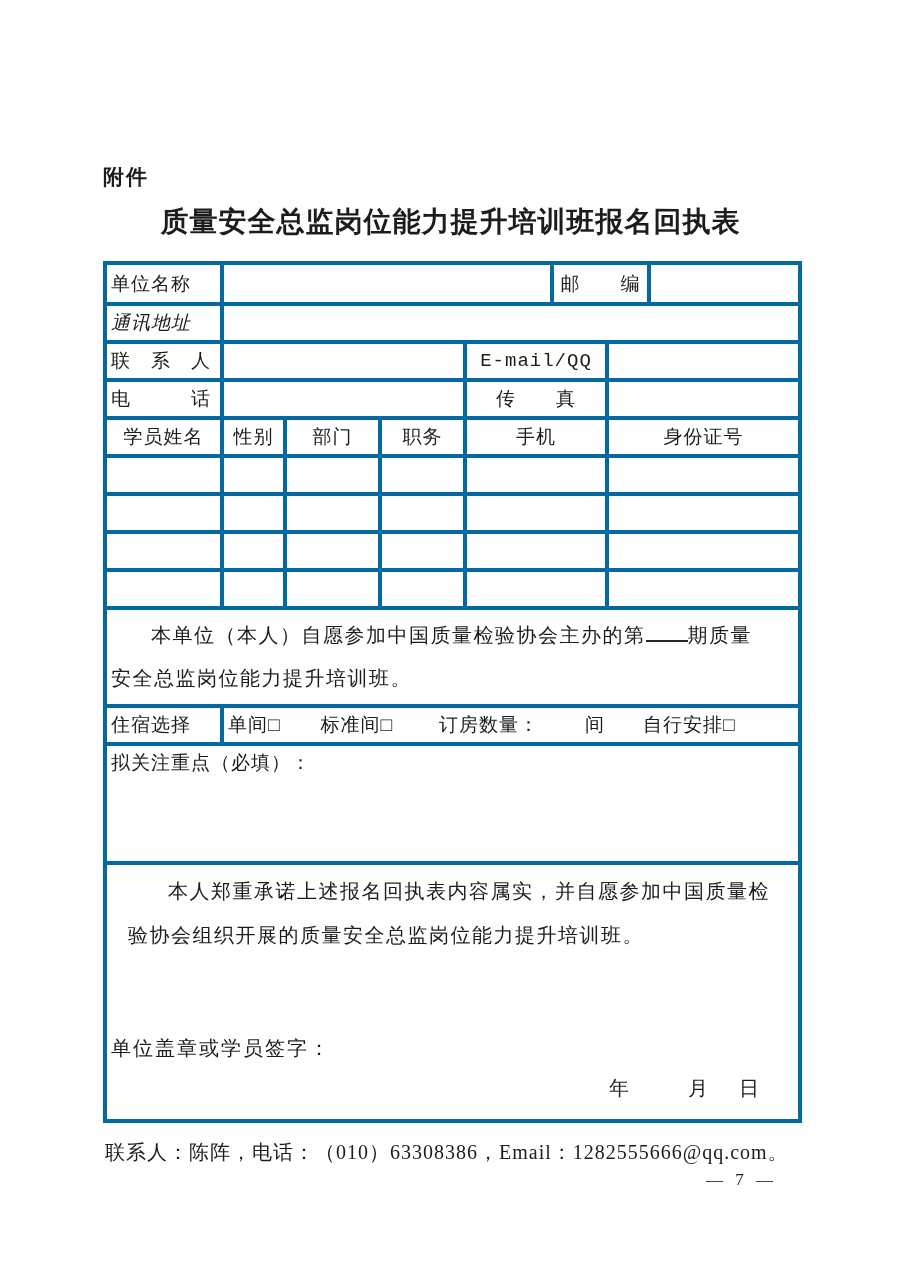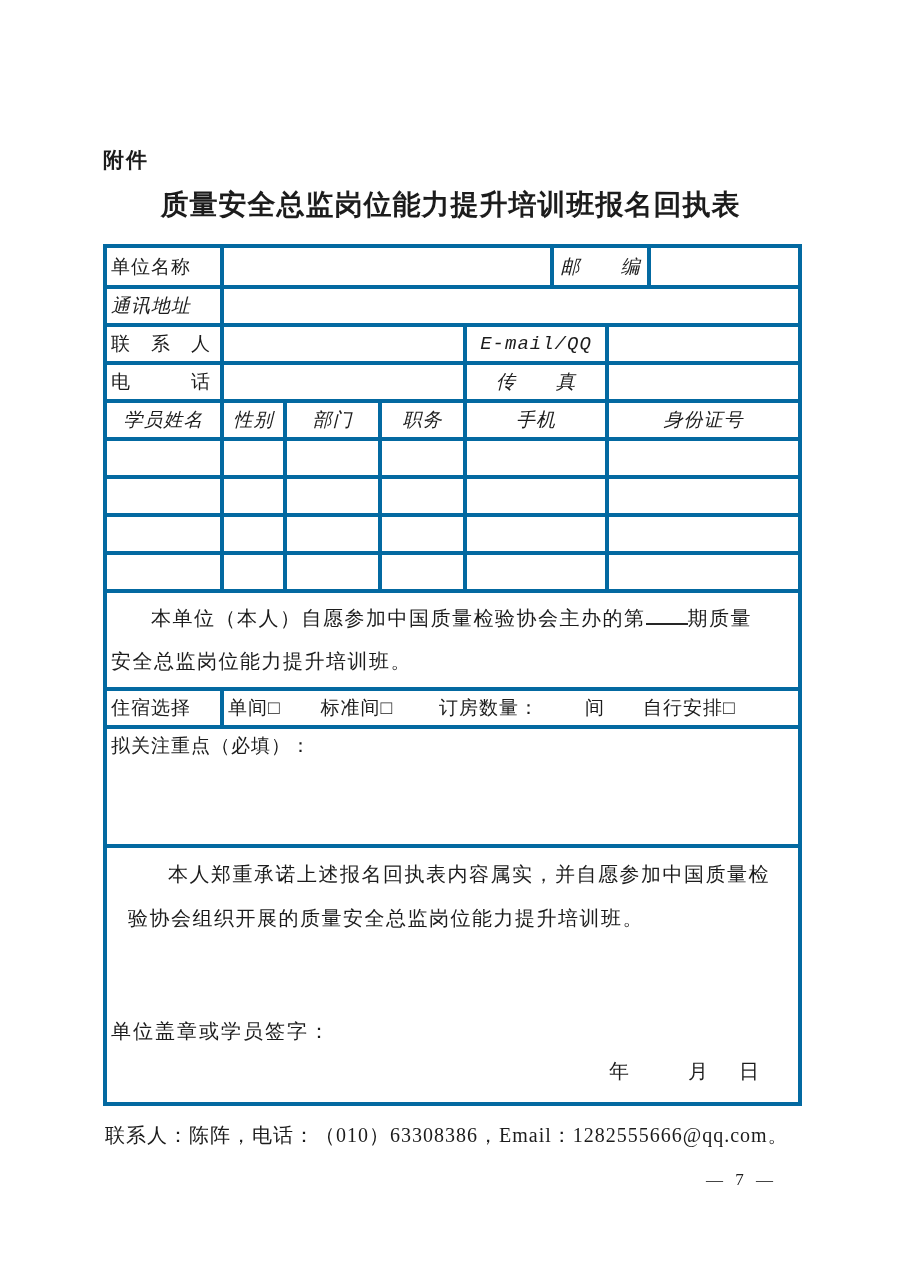--- a/index.html
+++ b/index.html
@@ -5,21 +5,21 @@
   * { box-sizing: border-box; }
   html,body { margin:0; padding:0; }
   body {
     width:900px; height:1273px;
     background:#ffffff;
     color:#1c1c1c;
     font-family:"Liberation Serif","DejaVu Serif",serif;
     position:relative;
     overflow:hidden;
   }
-  .doc { position:absolute; left:103px; top:146px; width:695px; }
+  .doc { position:absolute; left:103px; top:163px; width:695px; }
 
   .attachment {
     font-size:21px; font-weight:700; letter-spacing:2px;
     font-family:"Liberation Sans","DejaVu Sans",sans-serif;
   }
   .title {
     text-align:center; font-size:28px; font-weight:700;
     letter-spacing:1px; margin-top:12px; margin-bottom:20px;
     font-family:"Liberation Sans","DejaVu Sans",sans-serif;
     white-space:nowrap;
@@ -29,21 +29,21 @@
     border-collapse:collapse; table-layout:fixed;
     width:695px;
   }
   table.form td, table.form th {
     border:4px solid #0369a1;
     font-size:19px; font-weight:400;
     padding:4px; overflow:hidden;
     letter-spacing:1px;
   }
   .lbl { padding-left:11px; text-align:left; }
-  .ctr { text-align:center;font-style:italic; }
+  .ctr { text-align:center; }
   .mono { letter-spacing:0px; font-family:"Liberation Mono","DejaVu Sans Mono",monospace; font-size:18px; }
 
   tr.r1  { height:41px; }
   tr.r2  { height:35px;font-style:italic; }
   tr.r3  { height:36px; }
   tr.r4  { height:38px; }
   tr.rh  { height:38px; }
   tr.re  { height:38px; }
   tr.r10 { height:86px; }
   tr.r11 { height:36px; }

